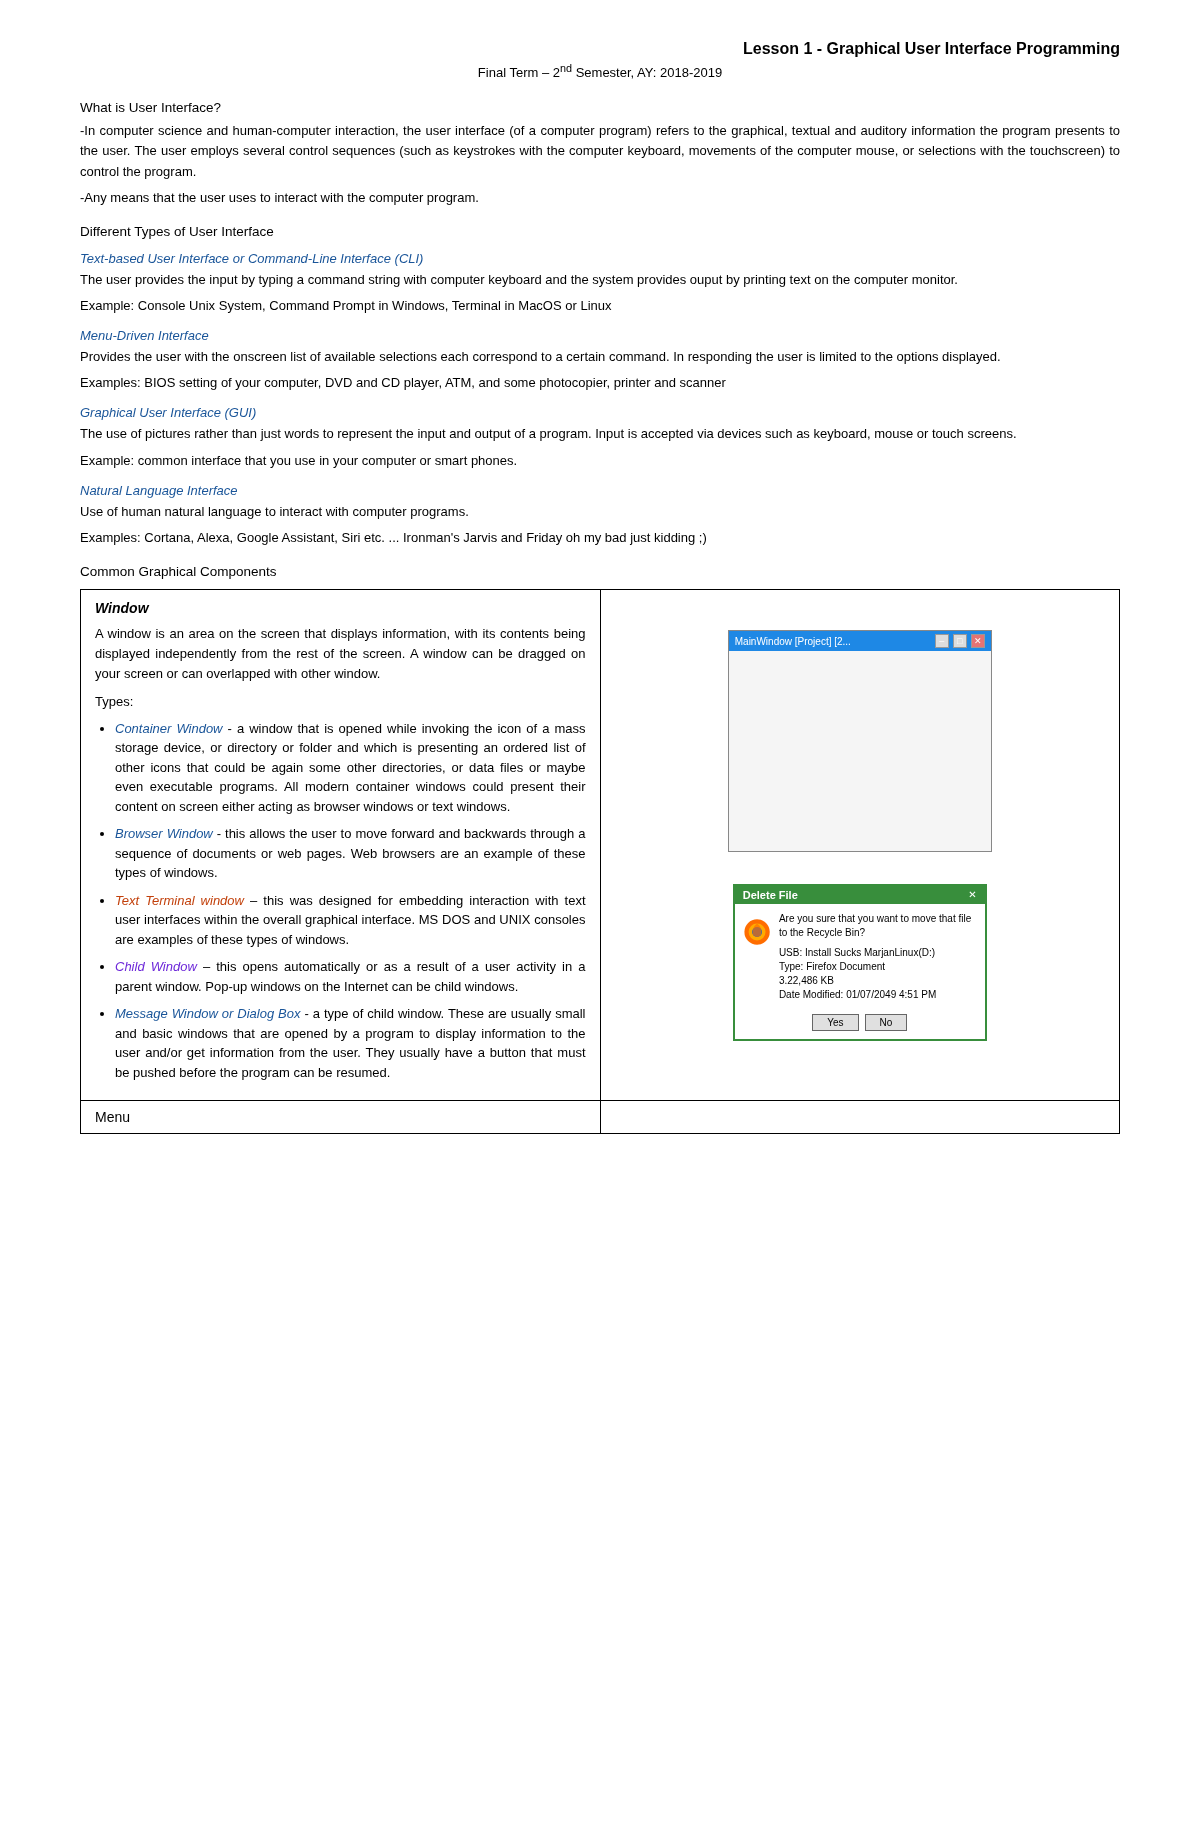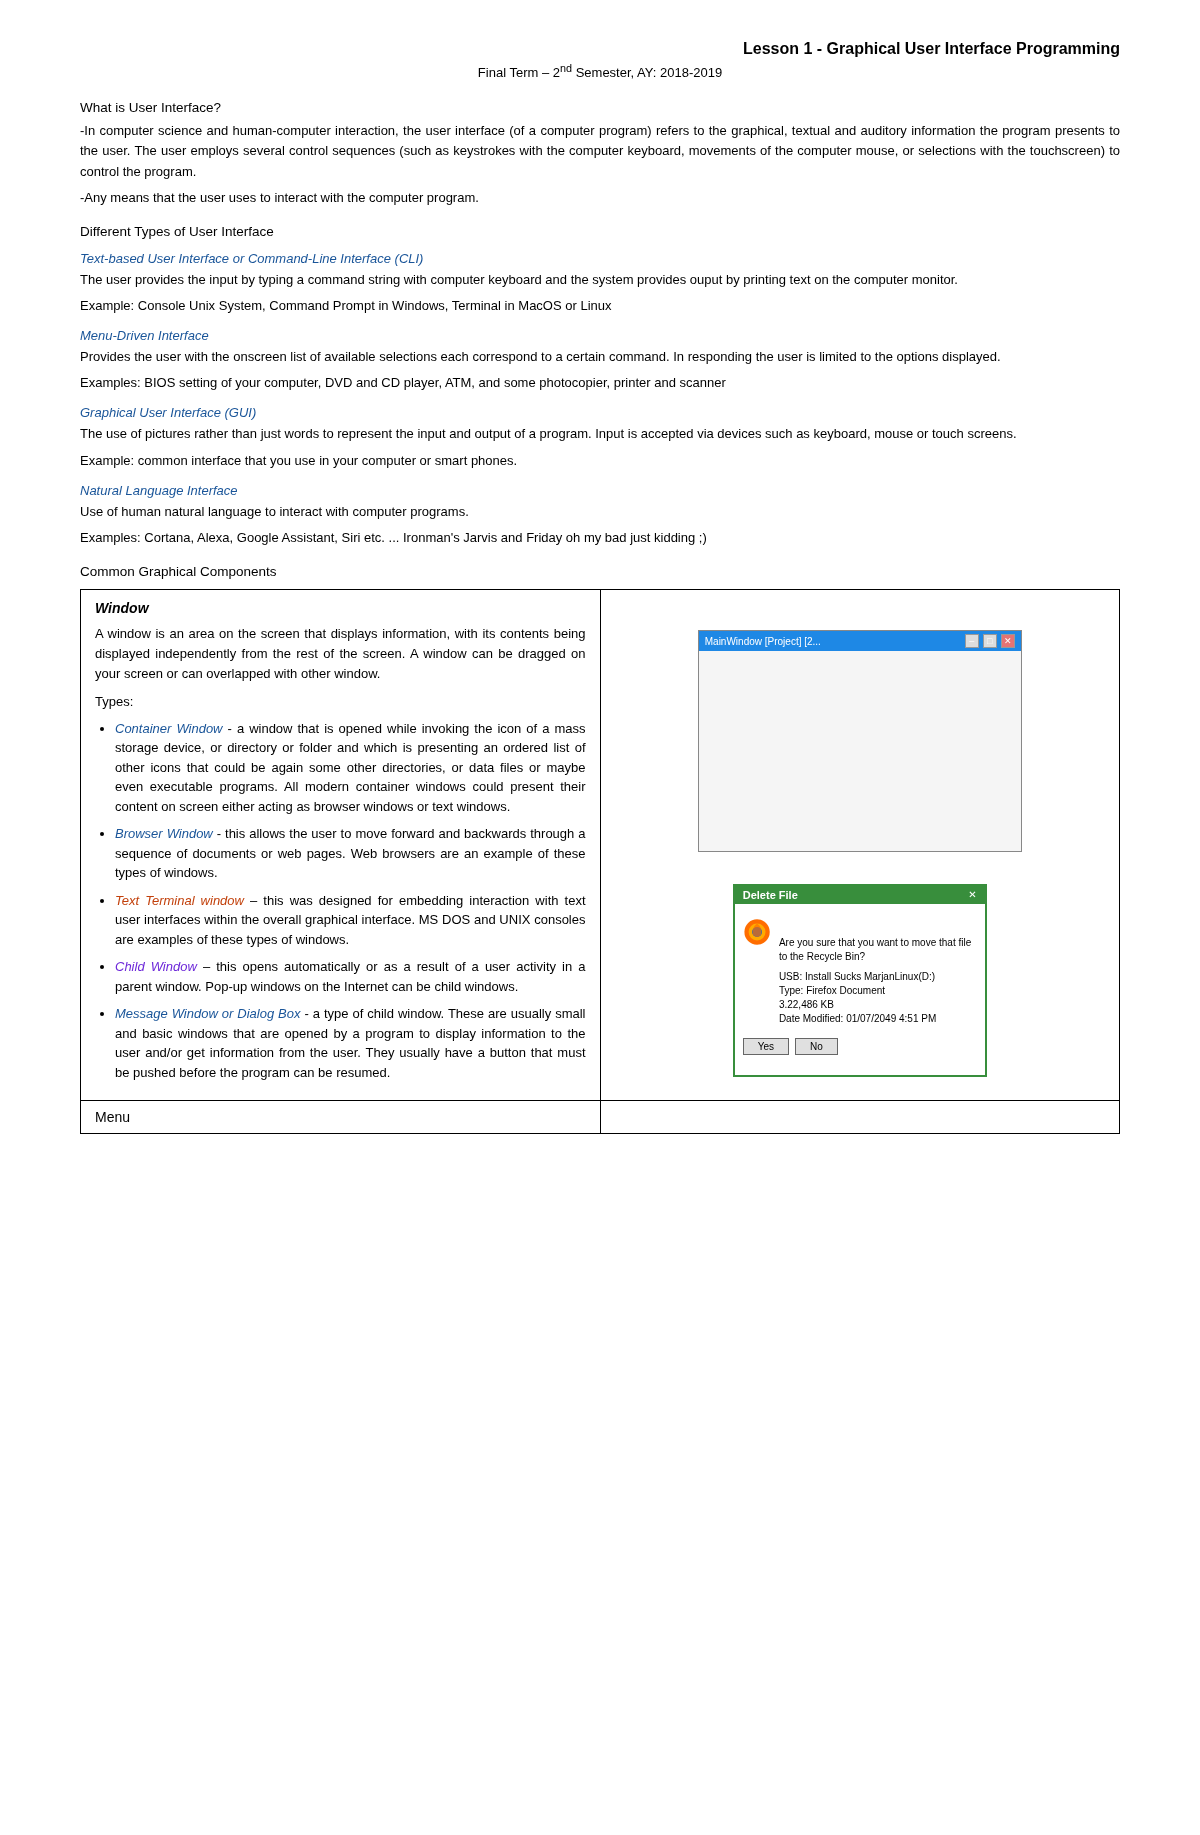--- a/index.html
+++ b/index.html
@@ -115,23 +115,23 @@
       display: flex;
       gap: 8px;
       align-items: flex-start;
     }
     .mock-dialog-text {
       font-size: 10px;
       line-height: 1.4;
     }
     .mock-dialog-buttons {
       display: flex;
-      justify-content: flex-start;
+      justify-content: center;
       gap: 6px;
-      padding: 4px 8px 20px;
+      padding: 4px 8px 8px;
     }
     .mock-btn {
       border: 1px solid #666;
       background: #e0e0e0;
       padding: 2px 14px;
       font-size: 10px;
       cursor: pointer;
     }
     .win-controls {
       display: flex;
@@ -207,21 +207,21 @@
         <li>
           <span style="color:#6d28d9;font-style:italic;">Child Window</span><span> – this opens automatically or as a result of a user activity in a parent window. Pop-up windows on the Internet can be child windows.</span>
         </li>
         <li>
           <span style="color:#1a5599;font-style:italic;">Message Window or Dialog Box</span><span> - a type of child window. These are usually small and basic windows that are opened by a program to display information to the user and/or get information from the user. They usually have a button that must be pushed before the program can be resumed.</span>
         </li>
       </ul>
     </td>
     <td style="vertical-align:top; padding: 10px;">
 
-      <div class="mock-window" style="width:324px; margin-top:30px; margin-bottom:32px;">
+      <div class="mock-window" style="width:264px; margin-top:30px; margin-bottom:32px;">
         <div class="mock-titlebar-win">
           <span style="font-size:10px;">MainWindow [Project] [2...</span>
           <div class="win-controls">
             <div class="win-ctrl">–</div>
             <div class="win-ctrl">□</div>
             <div class="win-ctrl" style="background:#e57373;">✕</div>
           </div>
         </div>
         <div class="mock-body" style="min-height:200px; background:#f5f5f5;">
         </div>
@@ -234,21 +234,21 @@
         </div>
         <div class="mock-dialog-body">
 
           <svg width="40" height="40" viewBox="0 0 40 40" xmlns="http://www.w3.org/2000/svg">
             <circle cx="20" cy="20" r="18" fill="#ff6d00"></circle>
             <circle cx="20" cy="20" r="12" fill="#ffab00"></circle>
             <circle cx="20" cy="20" r="7" fill="#1565c0"></circle>
             <path d="M20 8 Q28 14 26 24 Q20 30 14 24 Q12 14 20 8Z" fill="#ff6d00" opacity="0.7"></path>
           </svg>
           <div>
-            <p class="mock-dialog-text" style="margin-bottom:6px;margin-top:24px;">Are you sure that you want to move that file to the Recycle Bin?</p>
+            <p class="mock-dialog-text" style="margin-bottom:6px;">Are you sure that you want to move that file to the Recycle Bin?</p>
             <p class="mock-dialog-text" style="white-space:pre-line;">USB: Install Sucks MarjanLinux(D:)
 Type: Firefox Document
 3.22,486 KB
 Date Modified: 01/07/2049 4:51 PM</p>
           </div>
         </div>
         <div class="mock-dialog-buttons">
           <button class="mock-btn">Yes</button>
           <button class="mock-btn">No</button>
         </div>

